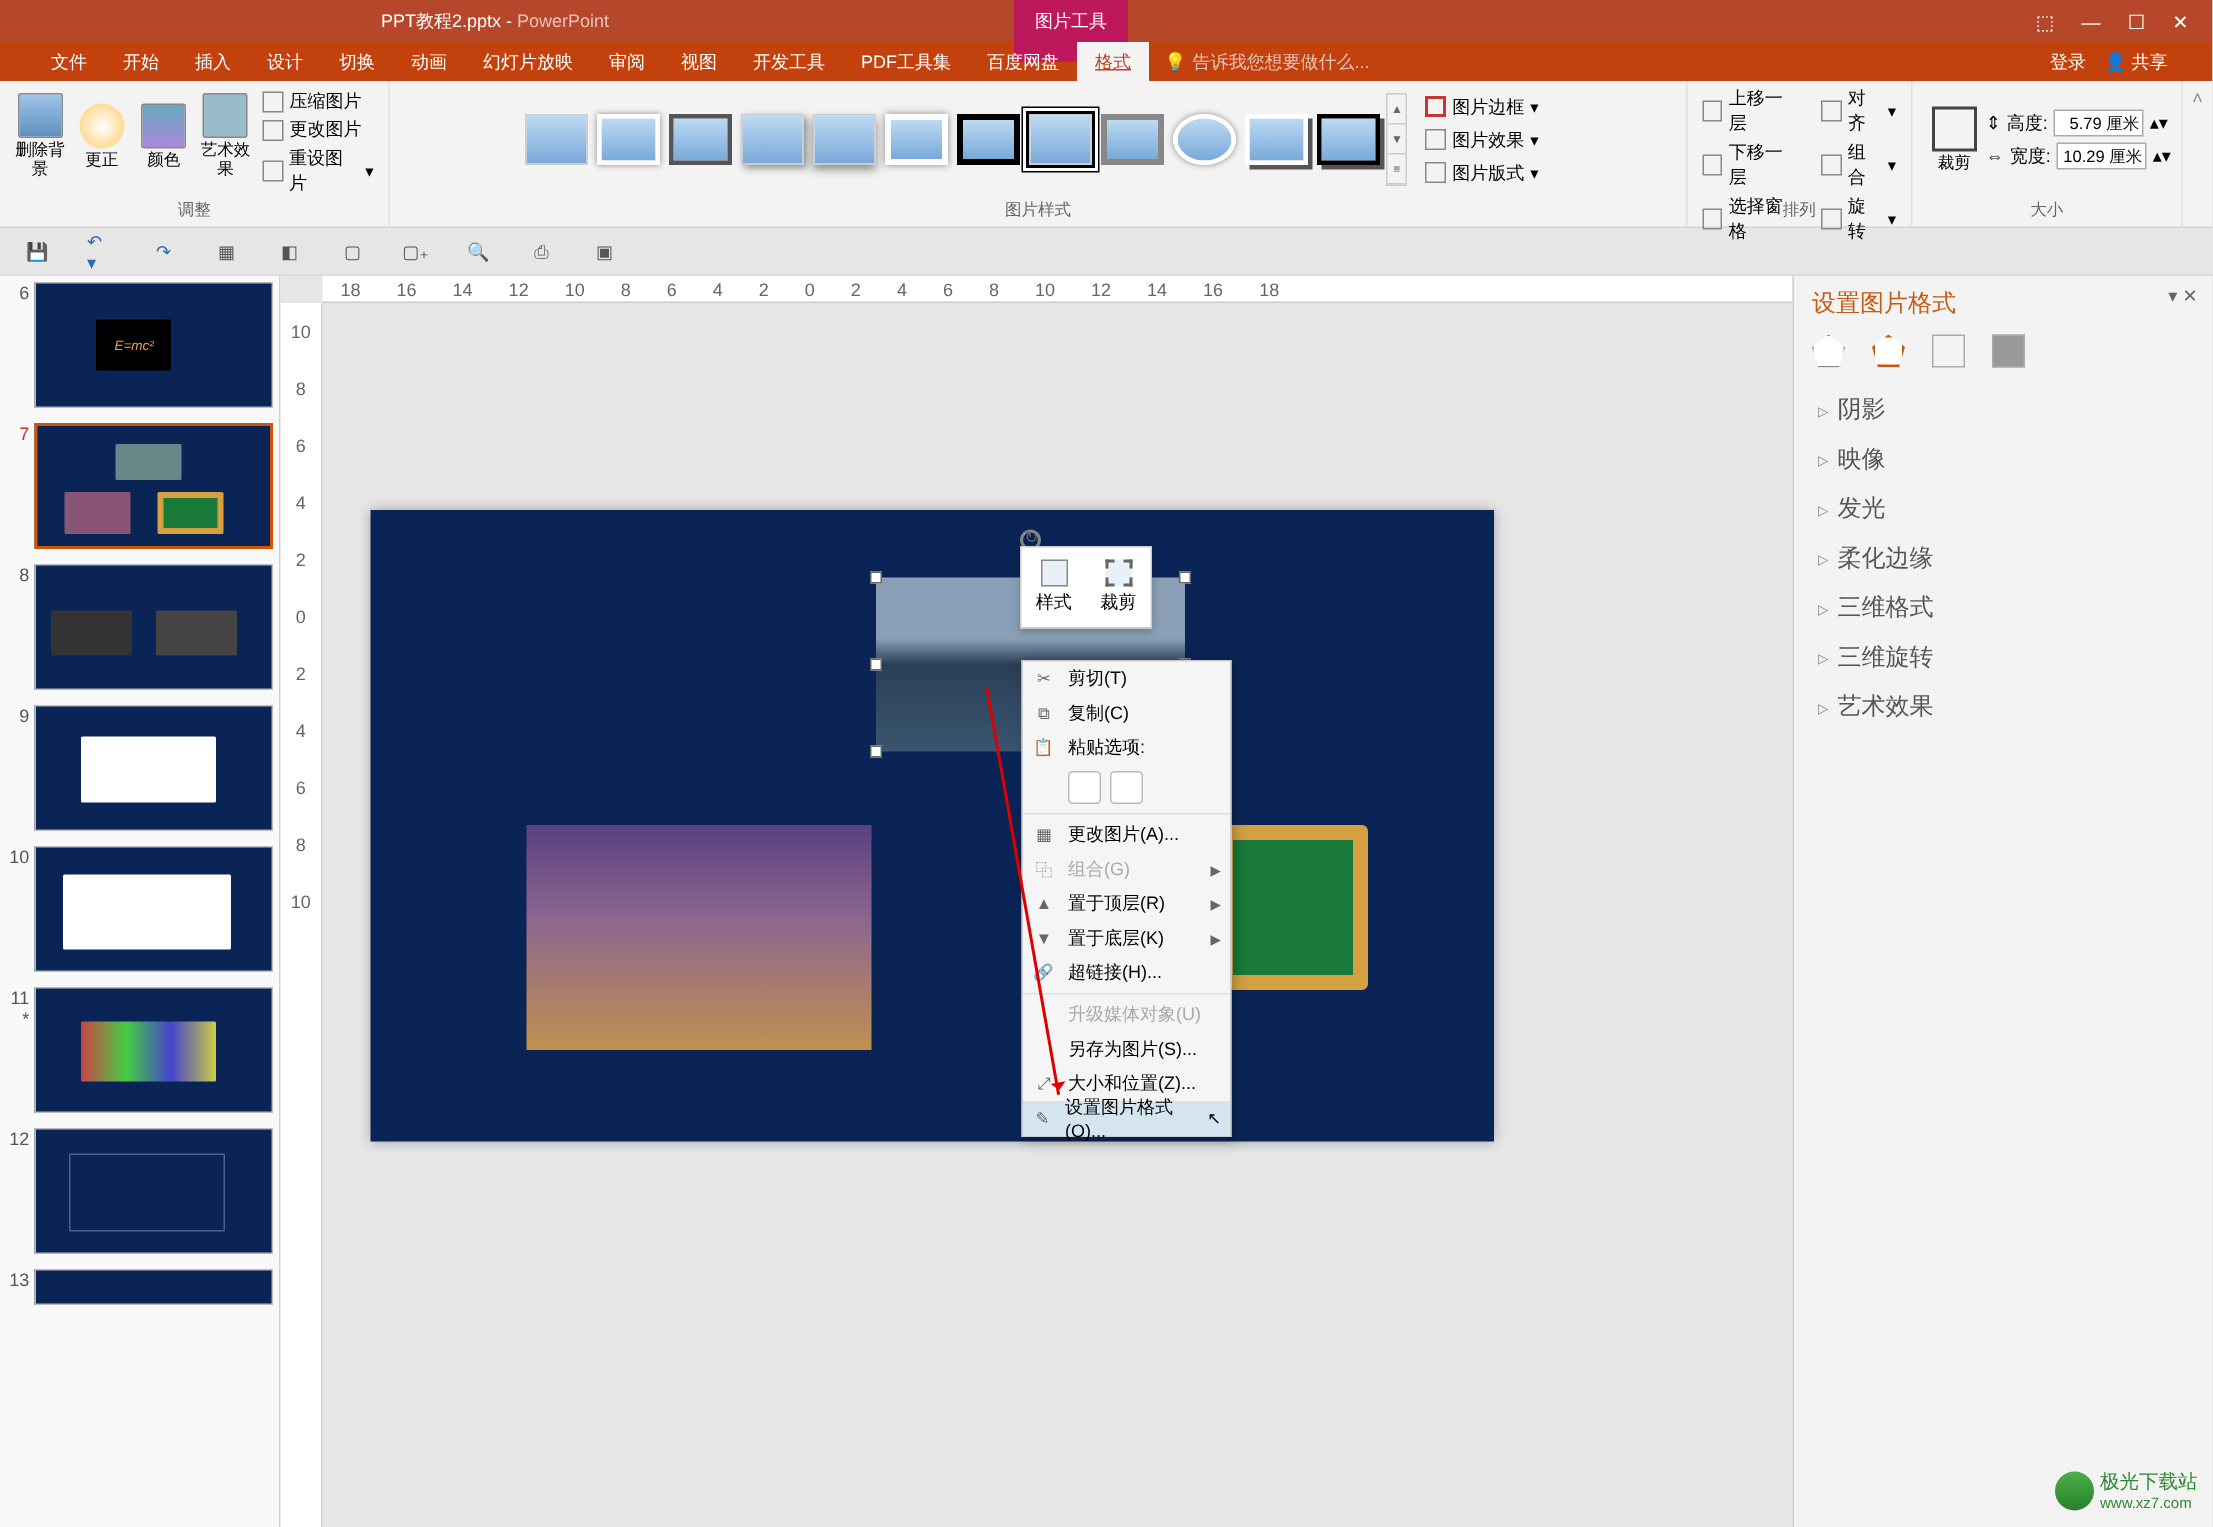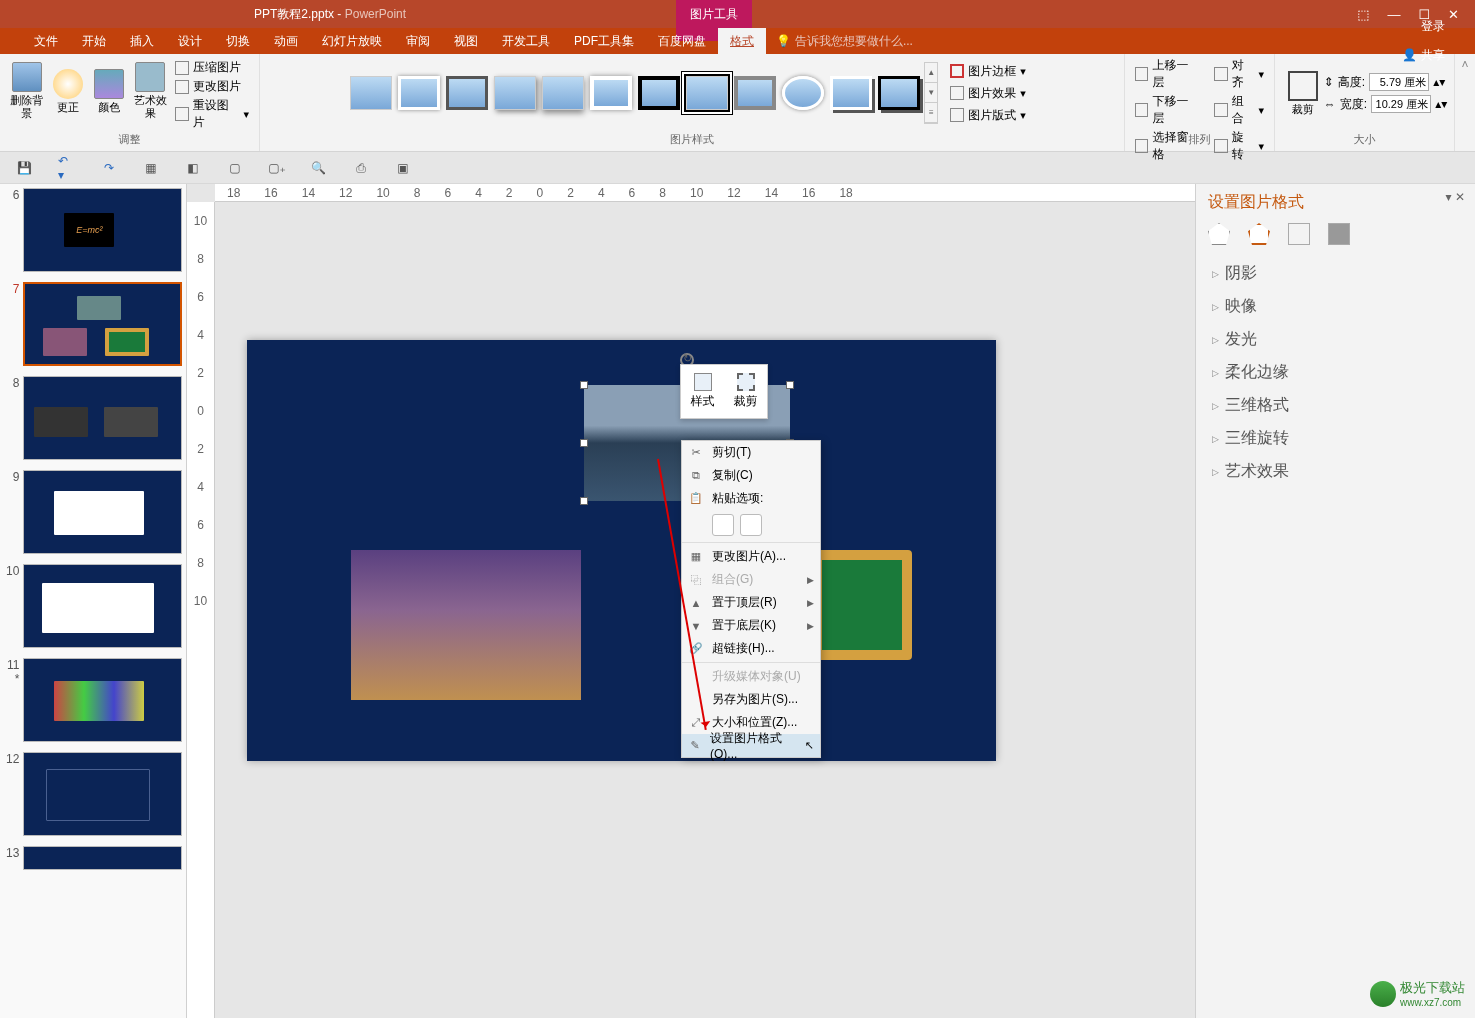--- a/index.html
+++ b/index.html
@@ -9,21 +9,21 @@
 .titlebar .app{color:#e8c5bb;}
 .titlebar .spacer{flex:1;}
 .titlebar .ctx-tab{background:#be185d;padding:18px 14px;margin-left:270px;font-size:12px;}
 .titlebar .winbtns{display:flex;gap:18px;margin-right:12px;align-items:center;}
 .titlebar .winbtns span{font-size:13px;cursor:pointer;}
 .tabs{background:#c2410c;height:26px;display:flex;align-items:center;color:#fff;padding:0 22px;}
 .tabs .tab{padding:5px 12px;cursor:pointer;font-size:12px;}
 .tabs .tab.active{background:#f3f3f3;color:#b7472a;text-decoration:underline;}
 .tabs .spacer{flex:1;}
 .tabs .tell{color:#e8c5bb;margin-left:10px;font-size:12px;display:flex;align-items:center;gap:4px;}
-.tabs .right{display:flex;gap:12px;color:#fff;margin-right:8px;align-items:flex-end;flex-direction:column;}
+.tabs .right{display:flex;gap:12px;color:#fff;margin-right:8px;align-items:center;}
 .ribbon{background:#f3f3f3;height:98px;border-bottom:1px solid #d4d4d4;display:flex;}
 .ribbon .group{border-right:1px solid #e0e0e0;padding:2px 6px;display:flex;flex-direction:column;justify-content:space-between;align-items:center;position:relative;}
 .ribbon .group .label{font-size:11px;color:#666;text-align:center;width:100%;padding-bottom:2px;}
 .ribbon .bigbtn{display:flex;flex-direction:column;align-items:center;justify-content:center;width:42px;height:70px;cursor:pointer;}
 .ribbon .bigbtn .ic{width:30px;height:30px;margin-bottom:2px;}
 .ribbon .bigbtn .lb{font-size:11px;line-height:13px;text-align:center;}
 .ic-box{background:linear-gradient(#a0c4e8,#6090c0);border:1px solid #888;border-radius:2px;}
 .gallery{display:flex;gap:6px;padding:6px 4px;flex-wrap:wrap;height:70px;align-items:center;}
 .style-thumb{width:42px;height:34px;background:linear-gradient(#bcdaf3,#7aa8d8);border:1px solid #ccc;cursor:pointer;display:flex;align-items:center;justify-content:center;}
 .style-thumb.sel{border:2px solid #d67b4a;}

